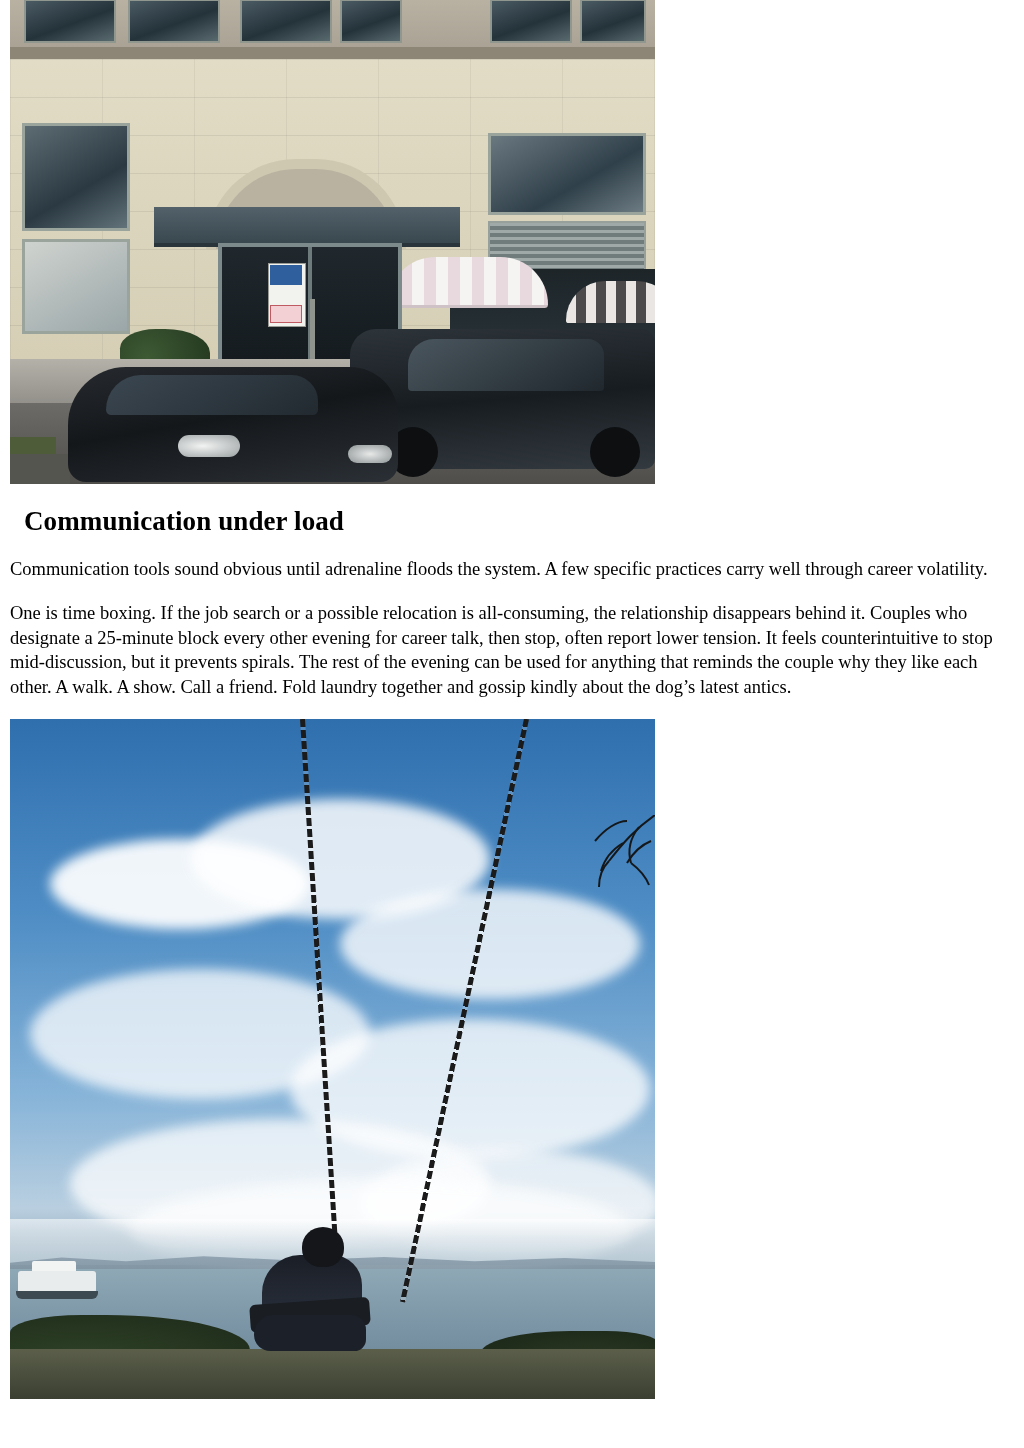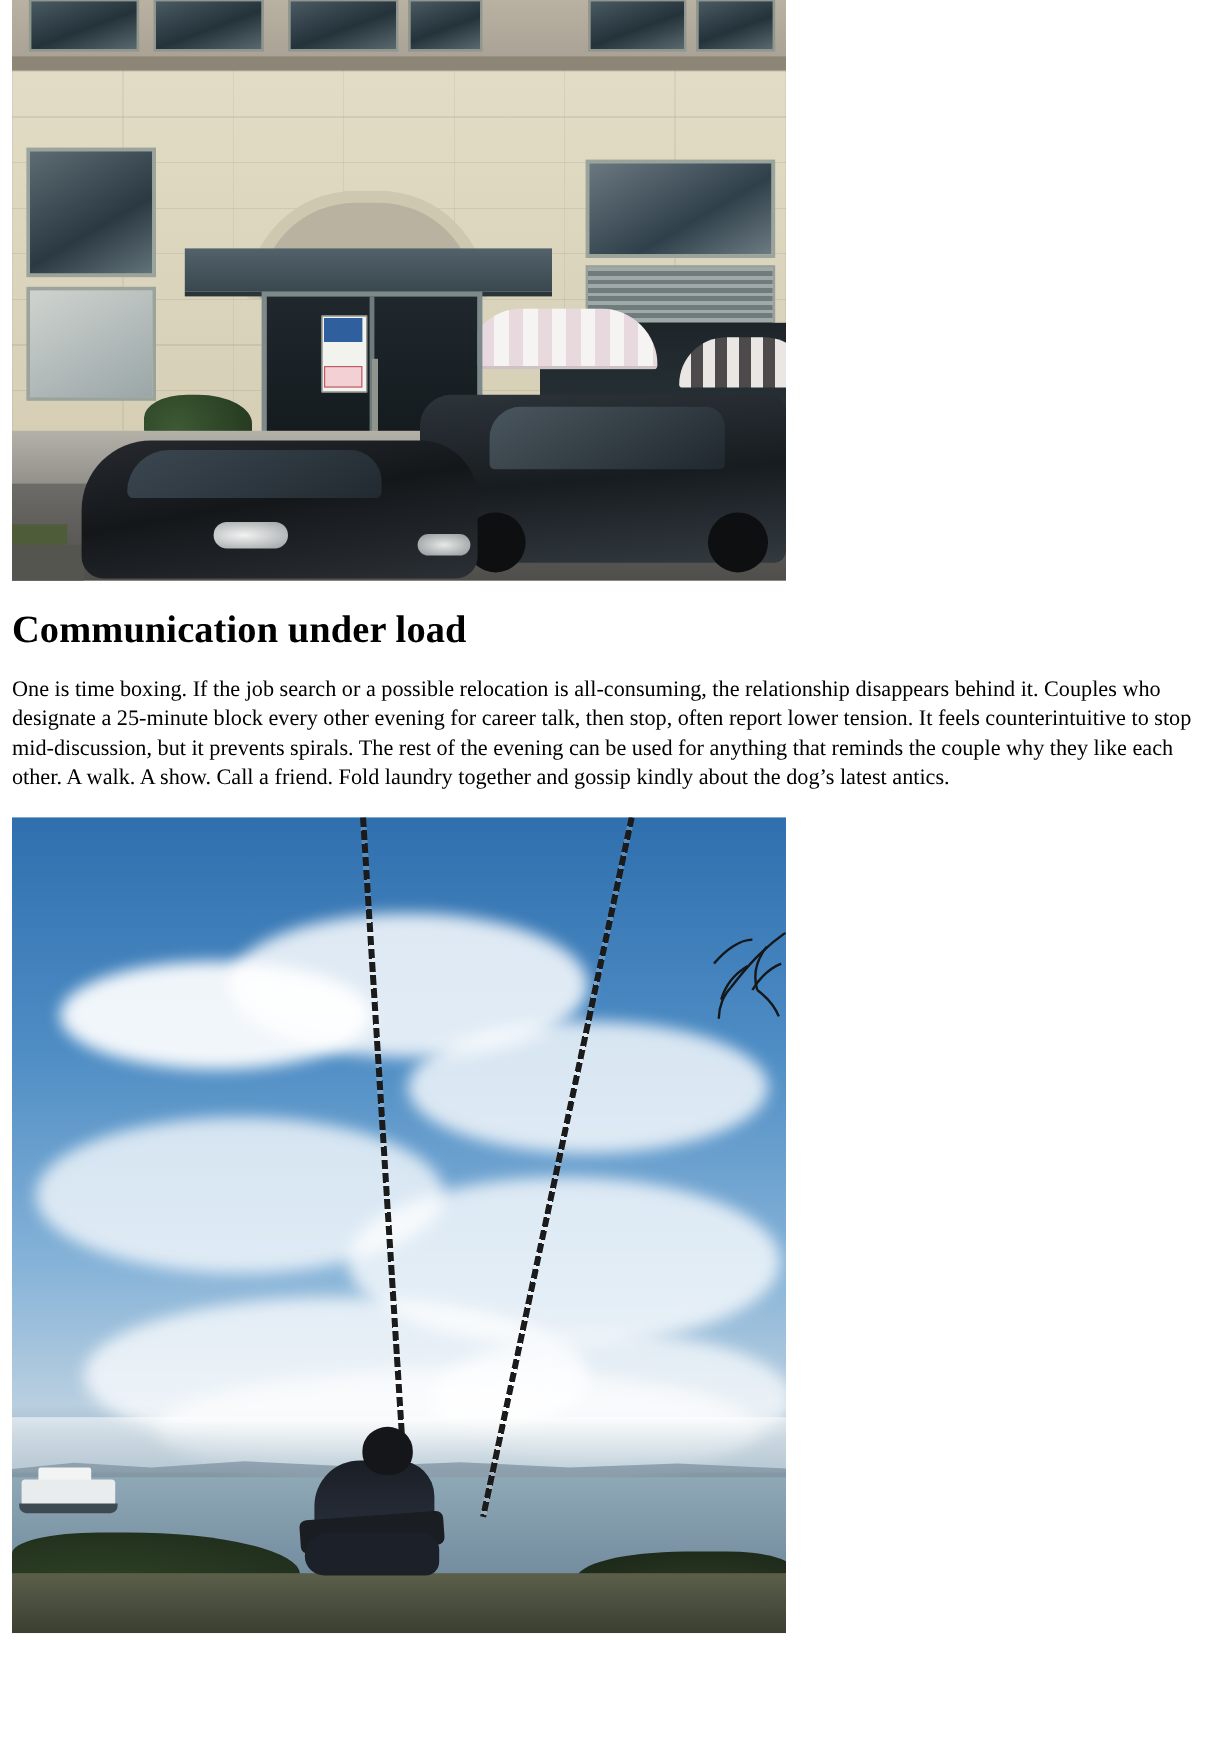--- a/index.html
+++ b/index.html
@@ -27,23 +27,23 @@
   }
   .fig-top {
     height: 485px;
     margin-top: -1px;
   }
   .fig-bottom {
     height: 680px;
     margin-top: 10px;
   }
   h1.title {
-    font-size: 32px;
+    font-size: 27px;
     font-weight: bold;
-    margin: 22px 0 20px 10px;
+    margin: 22px 0 20px 24px;
     letter-spacing: 0.1px;
   }
   p.body-text {
     font-size: 18.5px;
     line-height: 1.32;
     margin: 0 0 20px 10px;
     width: 1004px;
     text-align: left;
   }
 
@@ -344,20 +344,21 @@
       <div class="p1-car"></div>
       <div class="p1-car-glass"></div>
       <div class="p1-car-light"></div>
       <div class="p1-car-light2"></div>
     </div>
 
   </figure>
 
   <h1 class="title">Communication under load</h1>
 
+  <p class="body-text">Communication tools sound obvious until adrenaline floods the system. A few specific practices carry well through career volatility.</p>
   <p class="body-text">One is time boxing. If the job search or a possible relocation is all-consuming, the relationship disappears behind it. Couples who designate a 25-minute block every other evening for career talk, then stop, often report lower tension. It feels counterintuitive to stop mid-discussion, but it prevents spirals. The rest of the evening can be used for anything that reminds the couple why they like each other. A walk. A show. Call a friend. Fold laundry together and gossip kindly about the dog’s latest antics.</p>
 
   <figure class="figure fig-bottom">
     <div class="photo2">
       <div class="cloud c1"></div>
       <div class="cloud c2"></div>
       <div class="cloud c3"></div>
       <div class="cloud c4"></div>
       <div class="cloud c5"></div>
       <div class="cloud c6"></div>

